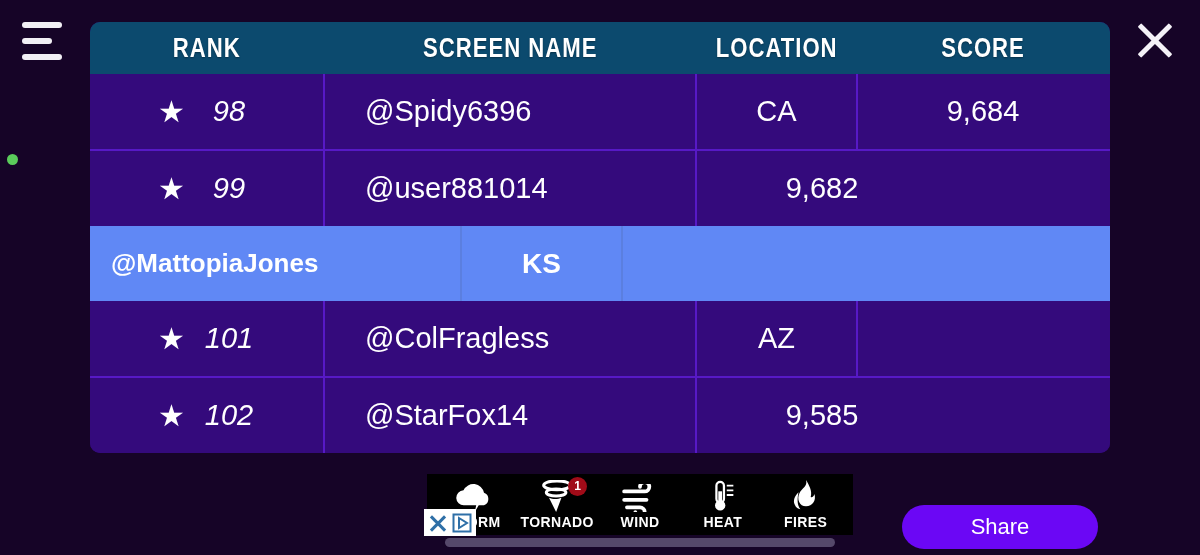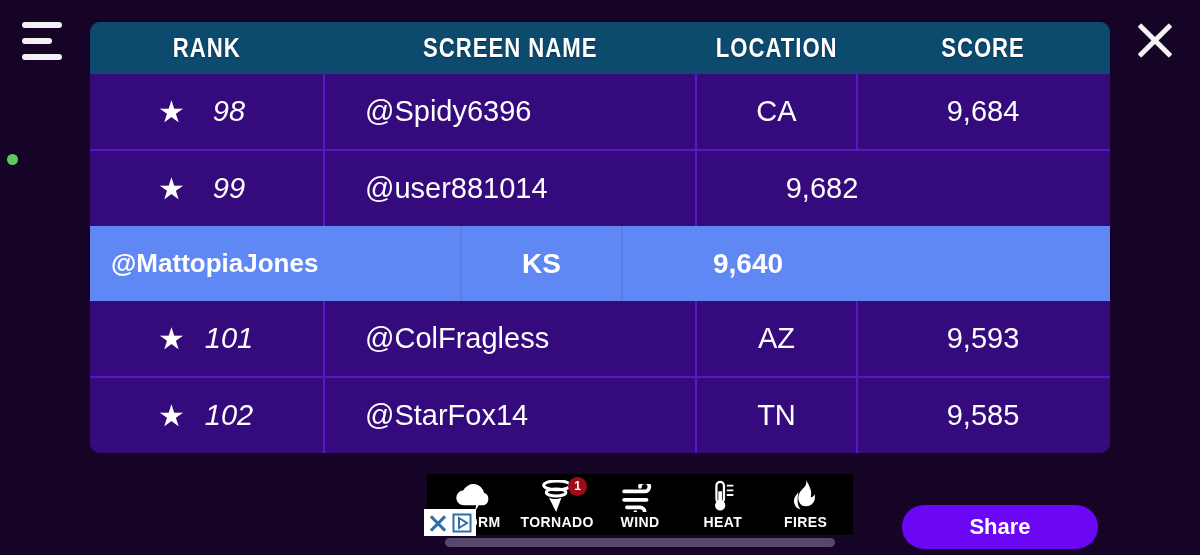--- a/index.html
+++ b/index.html
@@ -257,21 +257,20 @@
     height: 44px;
     border-radius: 24px;
     background: #6B07F5;
     color: #ffffff;
     font-size: 22px;
     display: flex;
     align-items: center;
     justify-content: center;
     cursor: pointer;
     border: none;
-    font-weight: bold;
   }
 </style>
 </head>
 <body>
 
 <div id="menu-button">
   <div class="bar b1"></div>
   <div class="bar b2"></div>
   <div class="bar b3"></div>
 </div>
@@ -308,42 +307,39 @@
             <span class="star-plain">★</span>
             <span class="rank-num">99</span>
           </div>
         </div>
         <div class="cell col-name">@user881014</div>
         <div class="cell col-score">9,682</div>
       </div>
       <div class="lb-row lb-body-row highlight">
         <div class="cell col-name">@MattopiaJones</div>
         <div class="cell col-loc">KS</div>
-        <div class="cell col-score">9,640</div>
       </div>
       <div class="lb-row lb-body-row after-highlight">
         <div class="cell col-rank">
           <div class="rank-inner">
             <span class="star-plain">★</span>
             <span class="rank-num">101</span>
           </div>
         </div>
         <div class="cell col-name">@ColFragless</div>
         <div class="cell col-loc">AZ</div>
-        <div class="cell col-score">9,593</div>
       </div>
       <div class="lb-row lb-body-row">
         <div class="cell col-rank">
           <div class="rank-inner">
             <span class="star-plain">★</span>
             <span class="rank-num">102</span>
           </div>
         </div>
         <div class="cell col-name">@StarFox14</div>
-        <div class="cell col-loc">TN</div>
         <div class="cell col-score">9,585</div>
       </div>
     </div>
 </div>
 
 <div id="ad-banner">
     <div class="ad-item">
       <div class="ad-glyph">
         <svg width="40" height="30" viewBox="0 0 48 36">
           <path fill="#fff" d="M12 28a9 9 0 0 1-.6-18 13 13 0 0 1 24.6 3A8 8 0 0 1 36 28z"></path>

